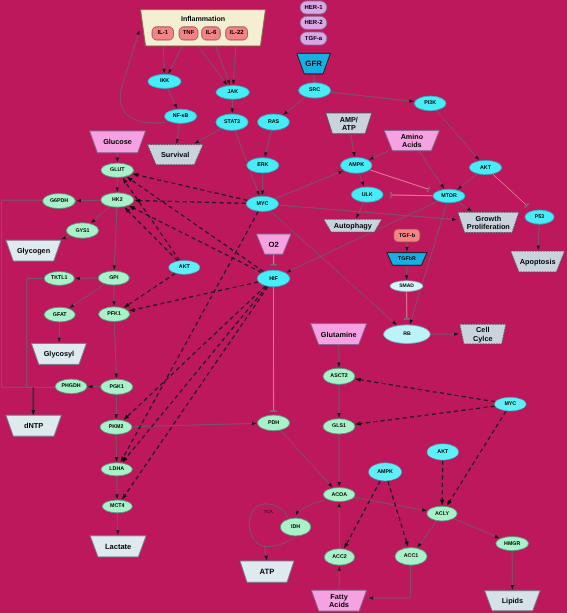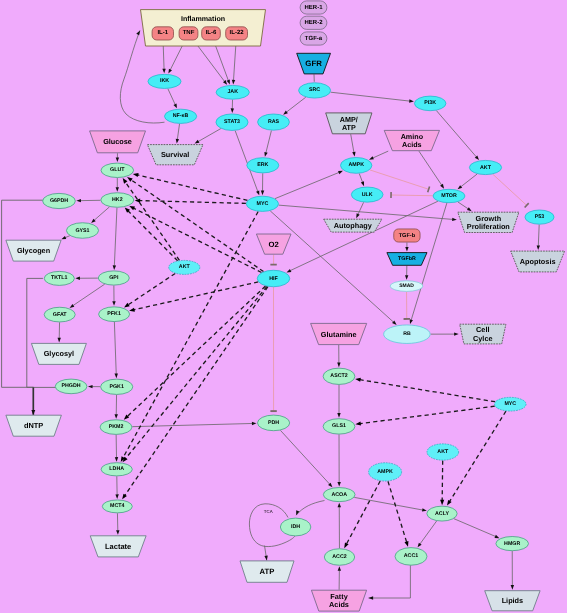--- a/index.html
+++ b/index.html
@@ -1,17 +1,17 @@
 <!DOCTYPE html>
 <html><head>
 <meta charset="utf-8">
 <title>Cancer cell metabolism and signalling pathway map</title>
 <style>
   html,body{margin:0;padding:0;background:#ffffff;}
-  #root{position:relative;width:567px;height:613px;background:#f0abfc;overflow:hidden;}
+  #root{position:relative;width:567px;height:613px;background:#be185d;overflow:hidden;}
   #canvas{display:block;position:absolute;left:0;top:0;}
   svg text{text-rendering:geometricPrecision;}
   .nlab{font-family:"Liberation Sans", sans-serif;text-anchor:middle;dominant-baseline:central;fill:#000000;}
 </style>
 </head>
 <body>
 
 <div id="root">
 <svg id="canvas" width="567" height="613" viewBox="0 0 567 613" xmlns="http://www.w3.org/2000/svg">
 <g>

